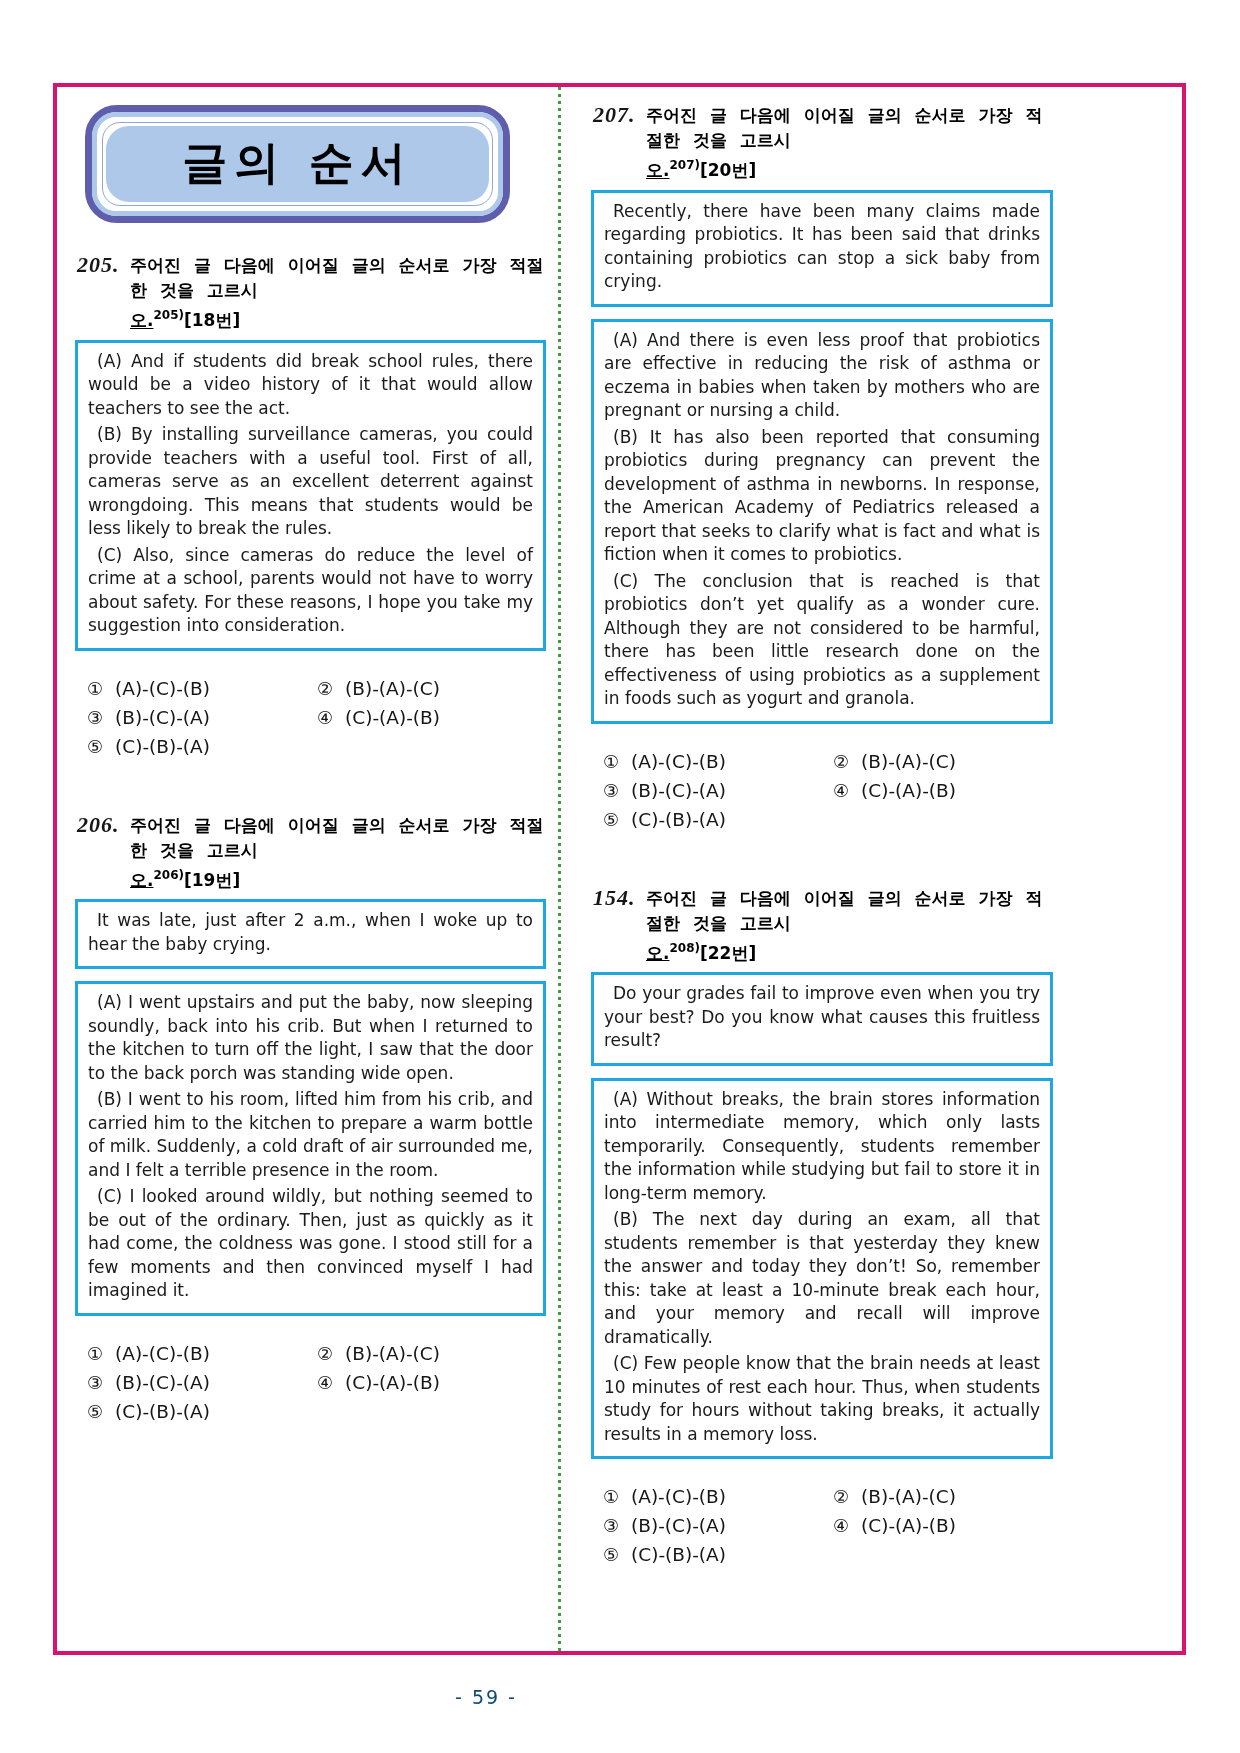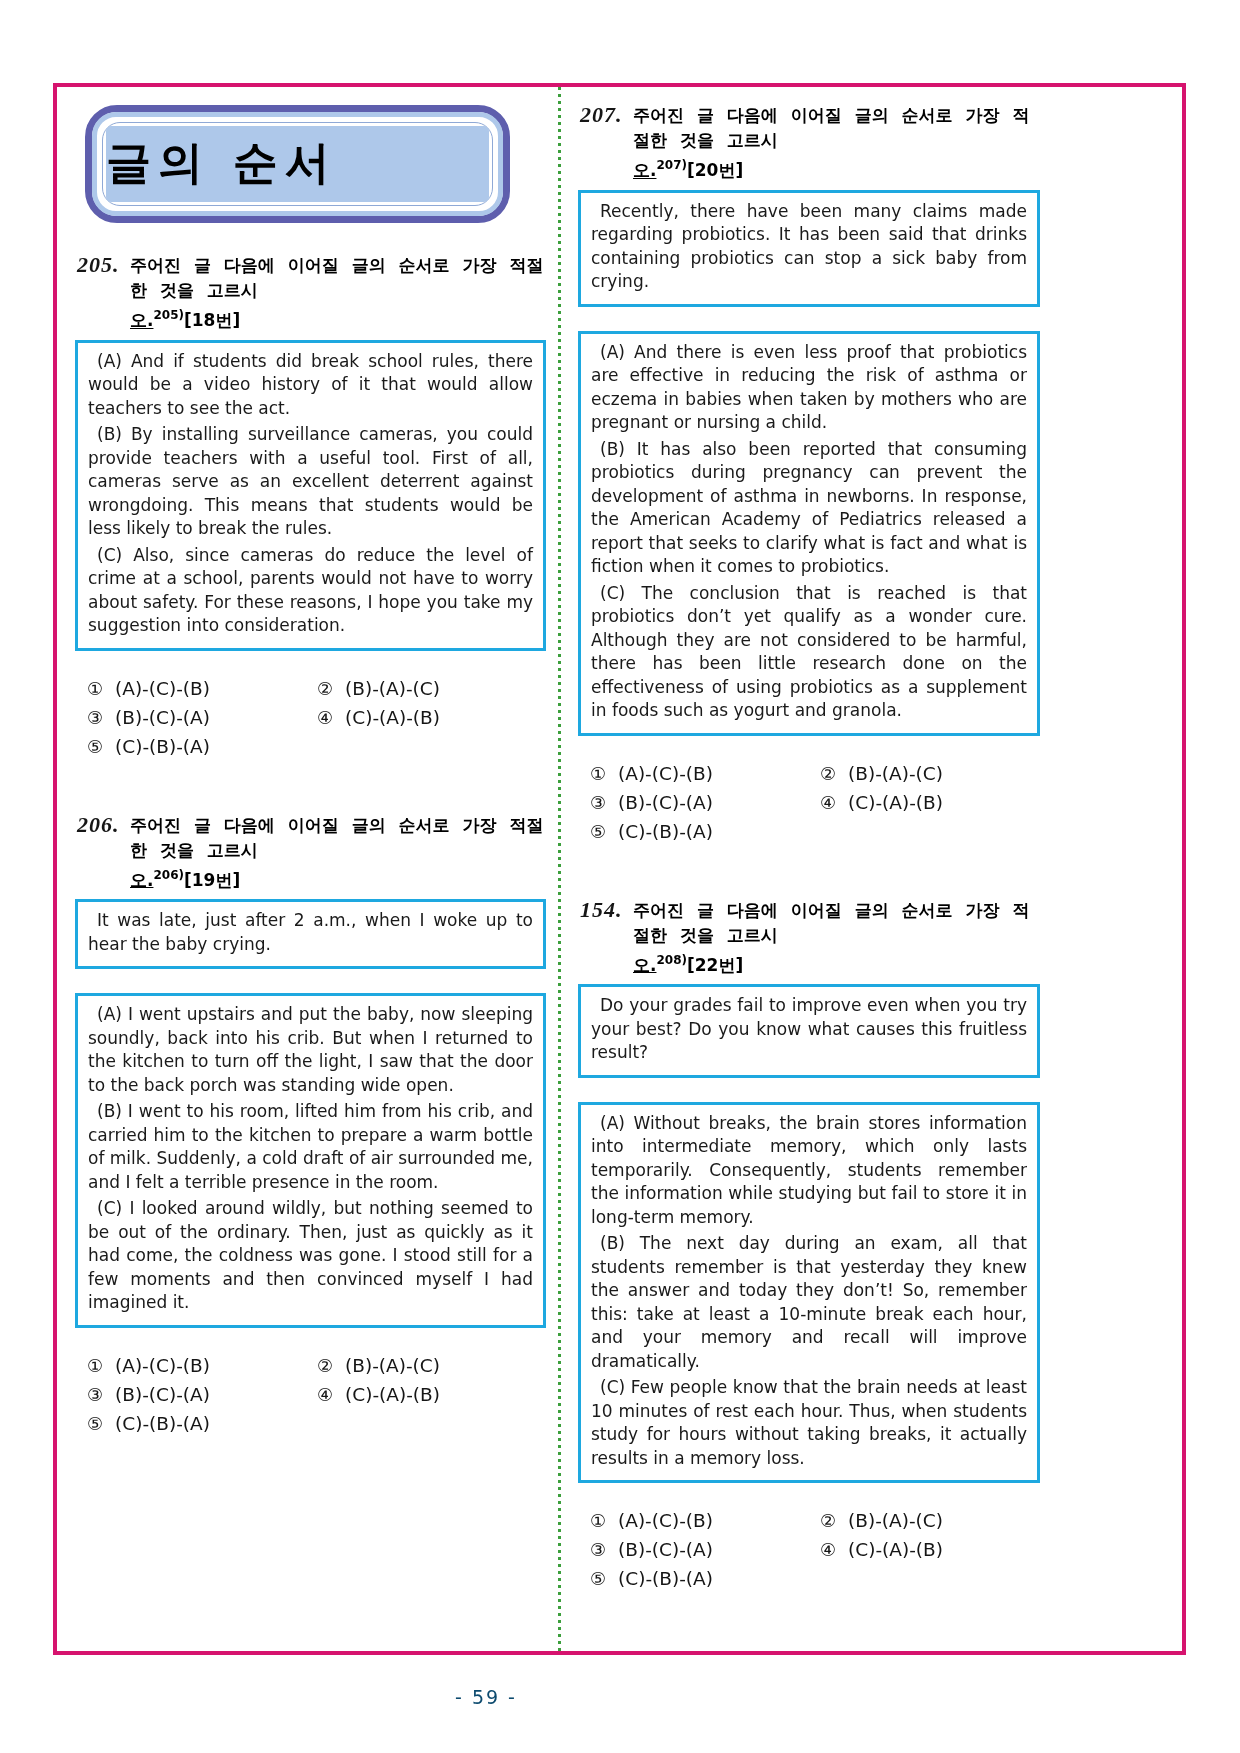--- a/index.html
+++ b/index.html
@@ -21,31 +21,31 @@
   }
 
   
   .divider {
     position: absolute; left: 501px; top: 0; bottom: 0; width: 3px;
     background-image: repeating-linear-gradient(to bottom, #3C9F3C 0px, #3C9F3C 3px, transparent 3px, transparent 7px);
   }
 
   .col { position: absolute; top: 16px; }
   #col-left  { left: 18px;  width: 471px; }
-  #col-right { left: 521px; width: 462px; }
+  #col-right { left: 534px; width: 462px; }
 
   
   .banner-outer {
     border: 7px solid #5E5EAD; border-radius: 32px;
     margin: 2px 36px 30px 10px;
     background: #ffffff;
   }
   .banner-ring1 { border: 5px solid #AEC8EA; border-radius: 24px; background: #ffffff; }
   .banner-ring2 { border: 1px solid #8FA9D6; border-radius: 18px; margin: 5px; background: #ffffff; }
-  .banner-core  { background: #AEC8EA; border-radius: 5px; margin: 3px; padding: 7px 0 9px 0; }
+  .banner-core  { background: #AEC8EA; border-radius: 23px; margin: 3px; text-align: center; padding: 7px 0 9px 0; }
   .banner-text  { font-size: 45px; font-weight: bold; letter-spacing: 7px; color: #000; }
 
   
   .q-header { display: flex; margin: 0 0 7px 2px; }
   .q-num {
     flex: none; width: 53px;
     font-family: "Liberation Serif", serif;
     font-style: italic; font-weight: bold;
     font-size: 22px; line-height: 24px;
     letter-spacing: 1px;
@@ -63,21 +63,21 @@
 
   
   .passage-box {
     border: 3px solid #1EA8E0;
     background: #ffffff;
     padding: 4px 10px 7px 10px;
     font-size: 17px; line-height: 23.5px;
     text-align: justify;
     color: #1a1a1a;
   }
-  .given-box { margin-bottom: 24px; }
+  .given-box { margin-bottom: 12px; }
   .abc-box   { margin-bottom: 27px; }
   .para { text-indent: 9px; margin: 3px 0; }
 
   
   .options {
     display: grid; grid-template-columns: 230px 1fr;
     row-gap: 8px;
     padding-left: 12px;
     font-size: 18.5px;
   }

